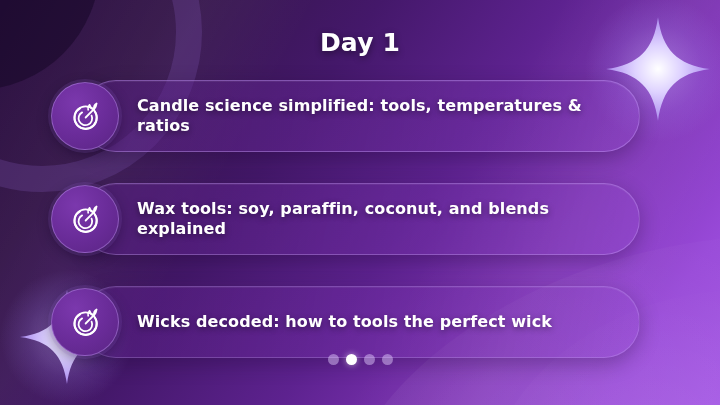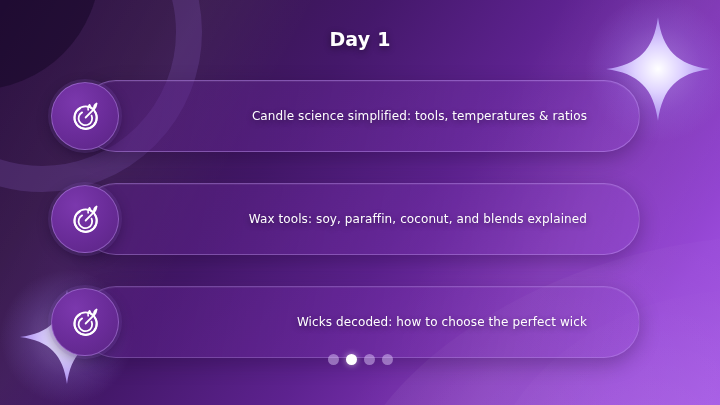--- a/index.html
+++ b/index.html
@@ -85,21 +85,21 @@
   .sparkle-tr { right: 8px; top: 14px; width: 108px; height: 110px; }
   .sparkle-bl { left: 18px; bottom: 18px; width: 98px; height: 100px; }
 
   
   .title {
     position: absolute;
     top: 28px;
     left: 0; right: 0;
     text-align: center;
     color: #ffffff;
-    font-size: 19px;
+    font-size: 25px;
     font-weight: bold;
     letter-spacing: 0.2px;
     text-shadow: 0 2px 7px rgba(0,0,0,0.45);
   }
 
   
   .cards {
     position: absolute;
     left: 80px;
     top: 80px;
@@ -136,26 +136,26 @@
     border: 1px solid rgba(190, 150, 240, 0.45);
     box-shadow: 0 0 0 3px rgba(150, 100, 210, 0.16), 0 4px 14px rgba(18, 4, 36, 0.45);
     display: flex;
     align-items: center;
     justify-content: center;
   }
   .badge svg { display: block; }
 
   .card-text {
     color: #ffffff;
-    font-size: 12px;
-    font-weight: normal;
+    font-size: 16px;
+    font-weight: bold;
     letter-spacing: 0.1px;
     text-shadow: 0 2px 6px rgba(0,0,0,0.42);
     width: 100%;
-    text-align: right;
+    text-align: left;
     padding: 0 52px 0 56px;
     box-sizing: border-box;
     line-height: 1.25;
   }
 
   
   .pagination {
     position: absolute;
     left: 0; right: 0;
     top: 354px;
@@ -248,21 +248,21 @@
       <div class="badge">
         <svg width="34" height="34" viewBox="0 0 32 32" fill="none" stroke="#ffffff" stroke-width="1.7" stroke-linecap="round" stroke-linejoin="round">
           <circle cx="16.5" cy="17.5" r="10.5"></circle>
           <path d="M25.5 12.2 A10.5 10.5 0 1 1 11.6 8.6"></path>
           <path d="M22.2 15.6 A6.4 6.4 0 1 1 13.3 12.6"></path>
           <path d="M16.6 17.4 L24.2 9.8"></path>
           <path d="M24.4 9.6 C22.2 9.1 20.8 7.7 20.3 5.5 C19.0 7.0 18.6 8.6 19.0 10.1"></path>
           <path d="M24.6 9.4 C24.1 7.2 25.0 5.4 26.9 4.2 C26.6 6.2 26.0 7.9 24.9 9.2"></path>
         </svg>
       </div>
-      <div class="card-text">Wicks decoded: how to choose the perfect wick</div>
+      <div class="card-text">Wicks decoded: how to tools the perfect wick</div>
     </div>
 
   </div>
 
   <div class="pagination" id="pagination">
       <div class="dot"></div>
       <div class="dot active"></div>
       <div class="dot"></div>
       <div class="dot"></div>
     </div>

